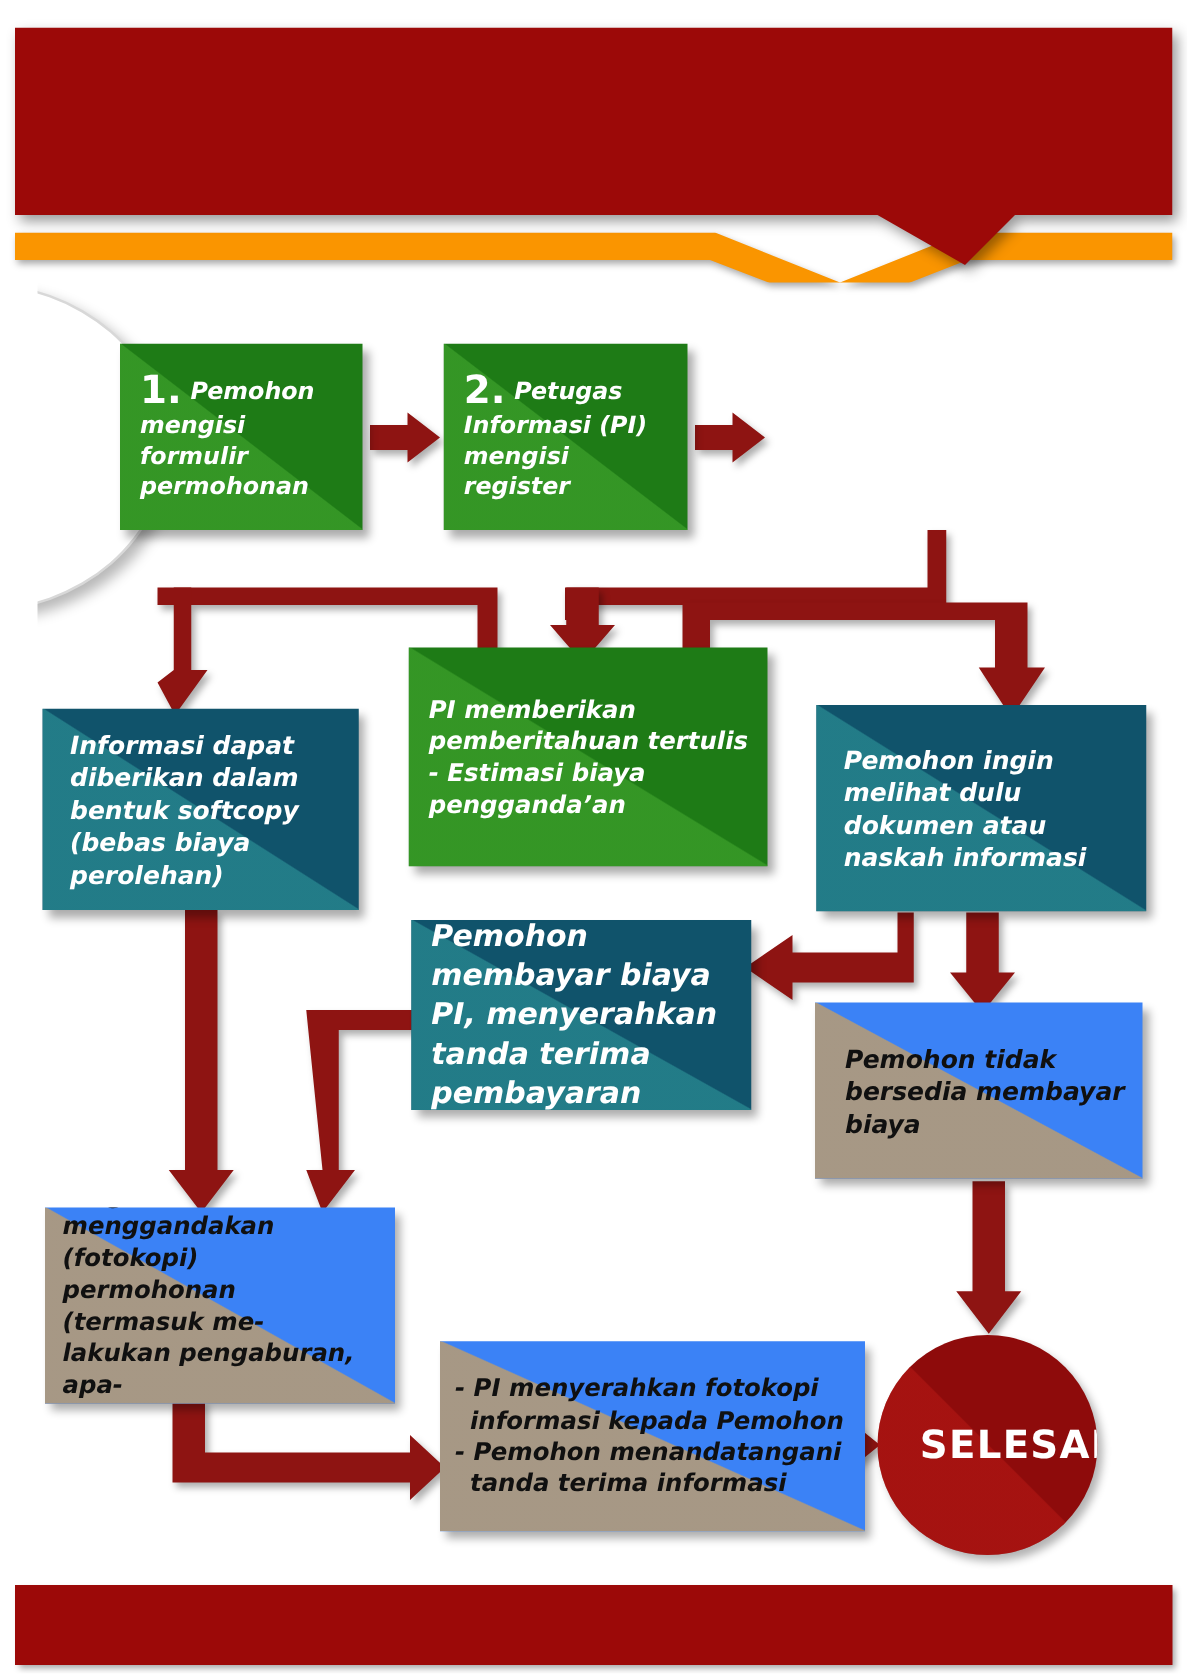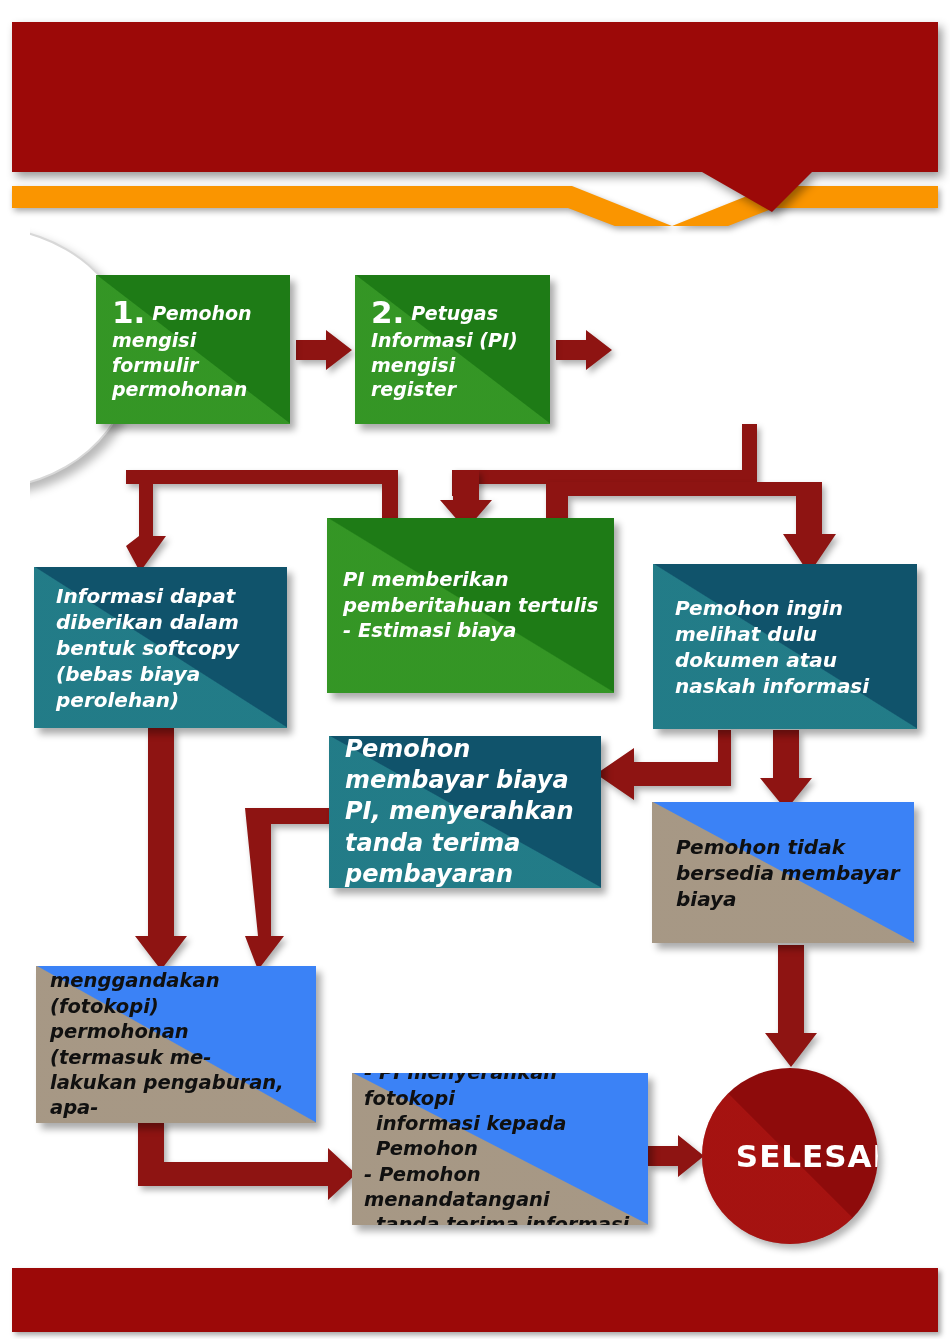--- a/index.html
+++ b/index.html
@@ -228,20 +228,21 @@
 
   <div class="node teal" style="left:34px;top:567px;width:253px;height:161px;padding:10px 16px 10px 22px;">
     <div class="txt" style="font-size:20px;">Informasi dapat diberikan dalam bentuk softcopy (bebas biaya perolehan)</div>
   </div>
 
   <div class="node green" style="left:327px;top:518px;width:287px;height:175px;padding:10px 12px 10px 16px;">
     <div class="txt" style="font-size:19.5px;">
       <div>PI memberikan</div>
       <div>pemberitahuan tertulis</div>
       <div>- Estimasi biaya</div>
+      <div>pengganda’an</div>
     </div>
   </div>
 
   <div class="node teal" style="left:653px;top:564px;width:264px;height:165px;padding:10px 16px 10px 22px;">
     <div class="txt" style="font-size:20px;">Pemohon ingin melihat dulu dokumen atau naskah informasi</div>
   </div>
 
   <div class="node teal" style="left:329px;top:736px;width:272px;height:152px;padding:10px 12px 10px 16px;">
     <div class="txt" style="font-size:24px;">Pemohon membayar biaya PI, menyerahkan tanda terima pembayaran</div>
   </div>
@@ -253,21 +254,21 @@
   <div class="node orange" style="left:36px;top:966px;width:280px;height:157px;padding:8px 10px 8px 14px;">
     <div class="txt" style="font-size:19.5px;">
       <div>Petguas Informasi</div>
       <div>menggandakan (fotokopi)</div>
       <div>permohonan (termasuk me-</div>
       <div>lakukan pengaburan, apa-</div>
       <div>bila diperlukan)</div>
     </div>
   </div>
 
-  <div class="node orange" style="left:352px;top:1073px;width:296px;height:152px;padding:8px 8px 8px 12px;">
+  <div class="node orange" style="left:352px;top:1073px;width:340px;height:152px;padding:8px 8px 8px 12px;">
     <div class="txt" style="font-size:19.5px;">
       <div>- PI menyerahkan fotokopi</div>
       <div style="padding-left:12px;">informasi kepada Pemohon</div>
       <div>- Pemohon menandatangani</div>
       <div style="padding-left:12px;">tanda terima informasi</div>
     </div>
   </div>
 
   <div class="end-circle">
     <div class="txt">SELESAI</div>

